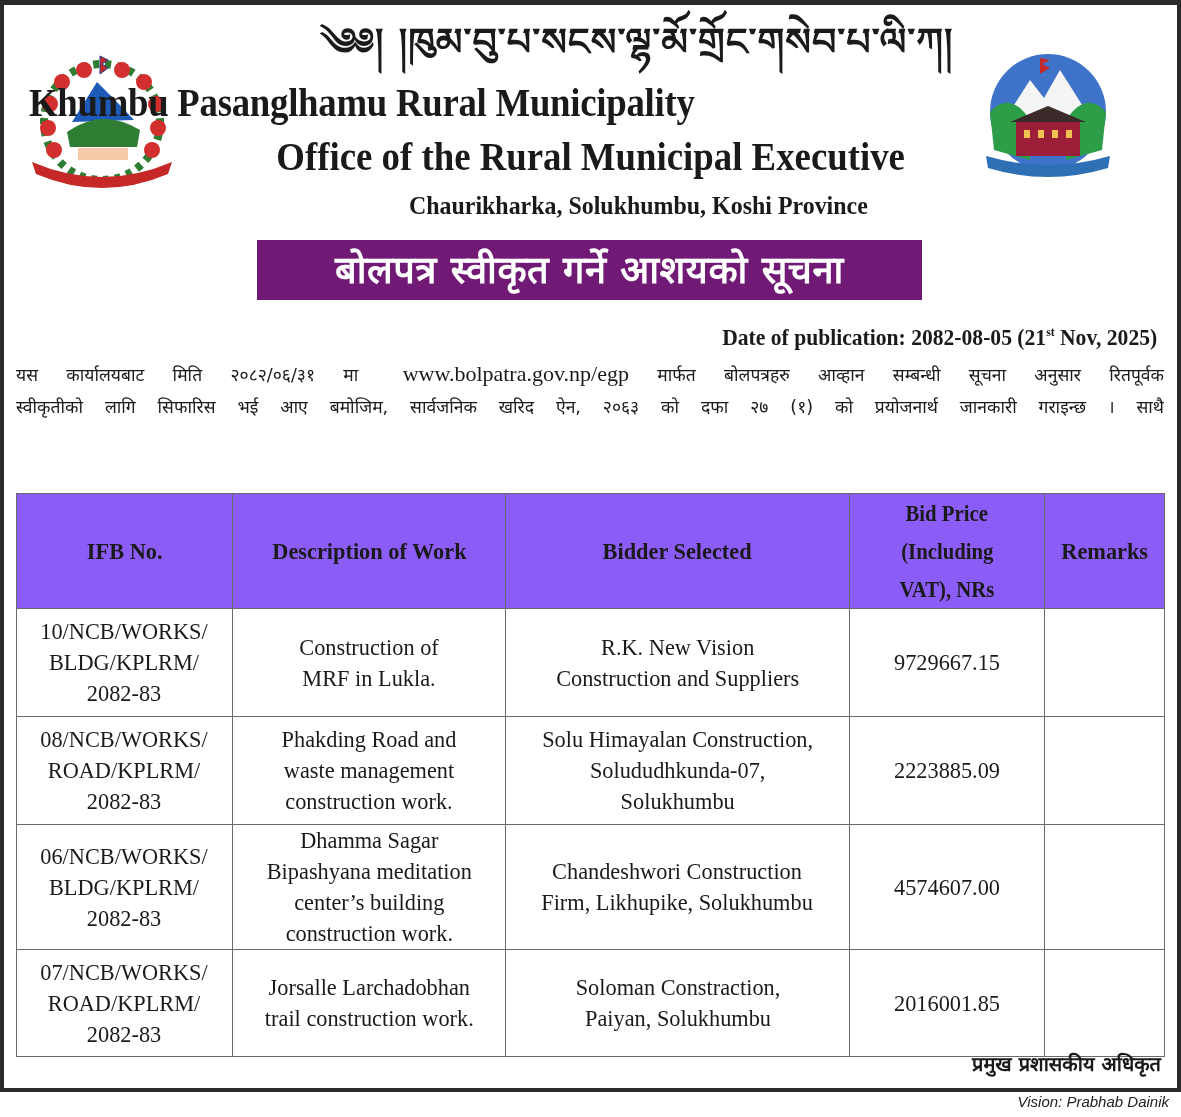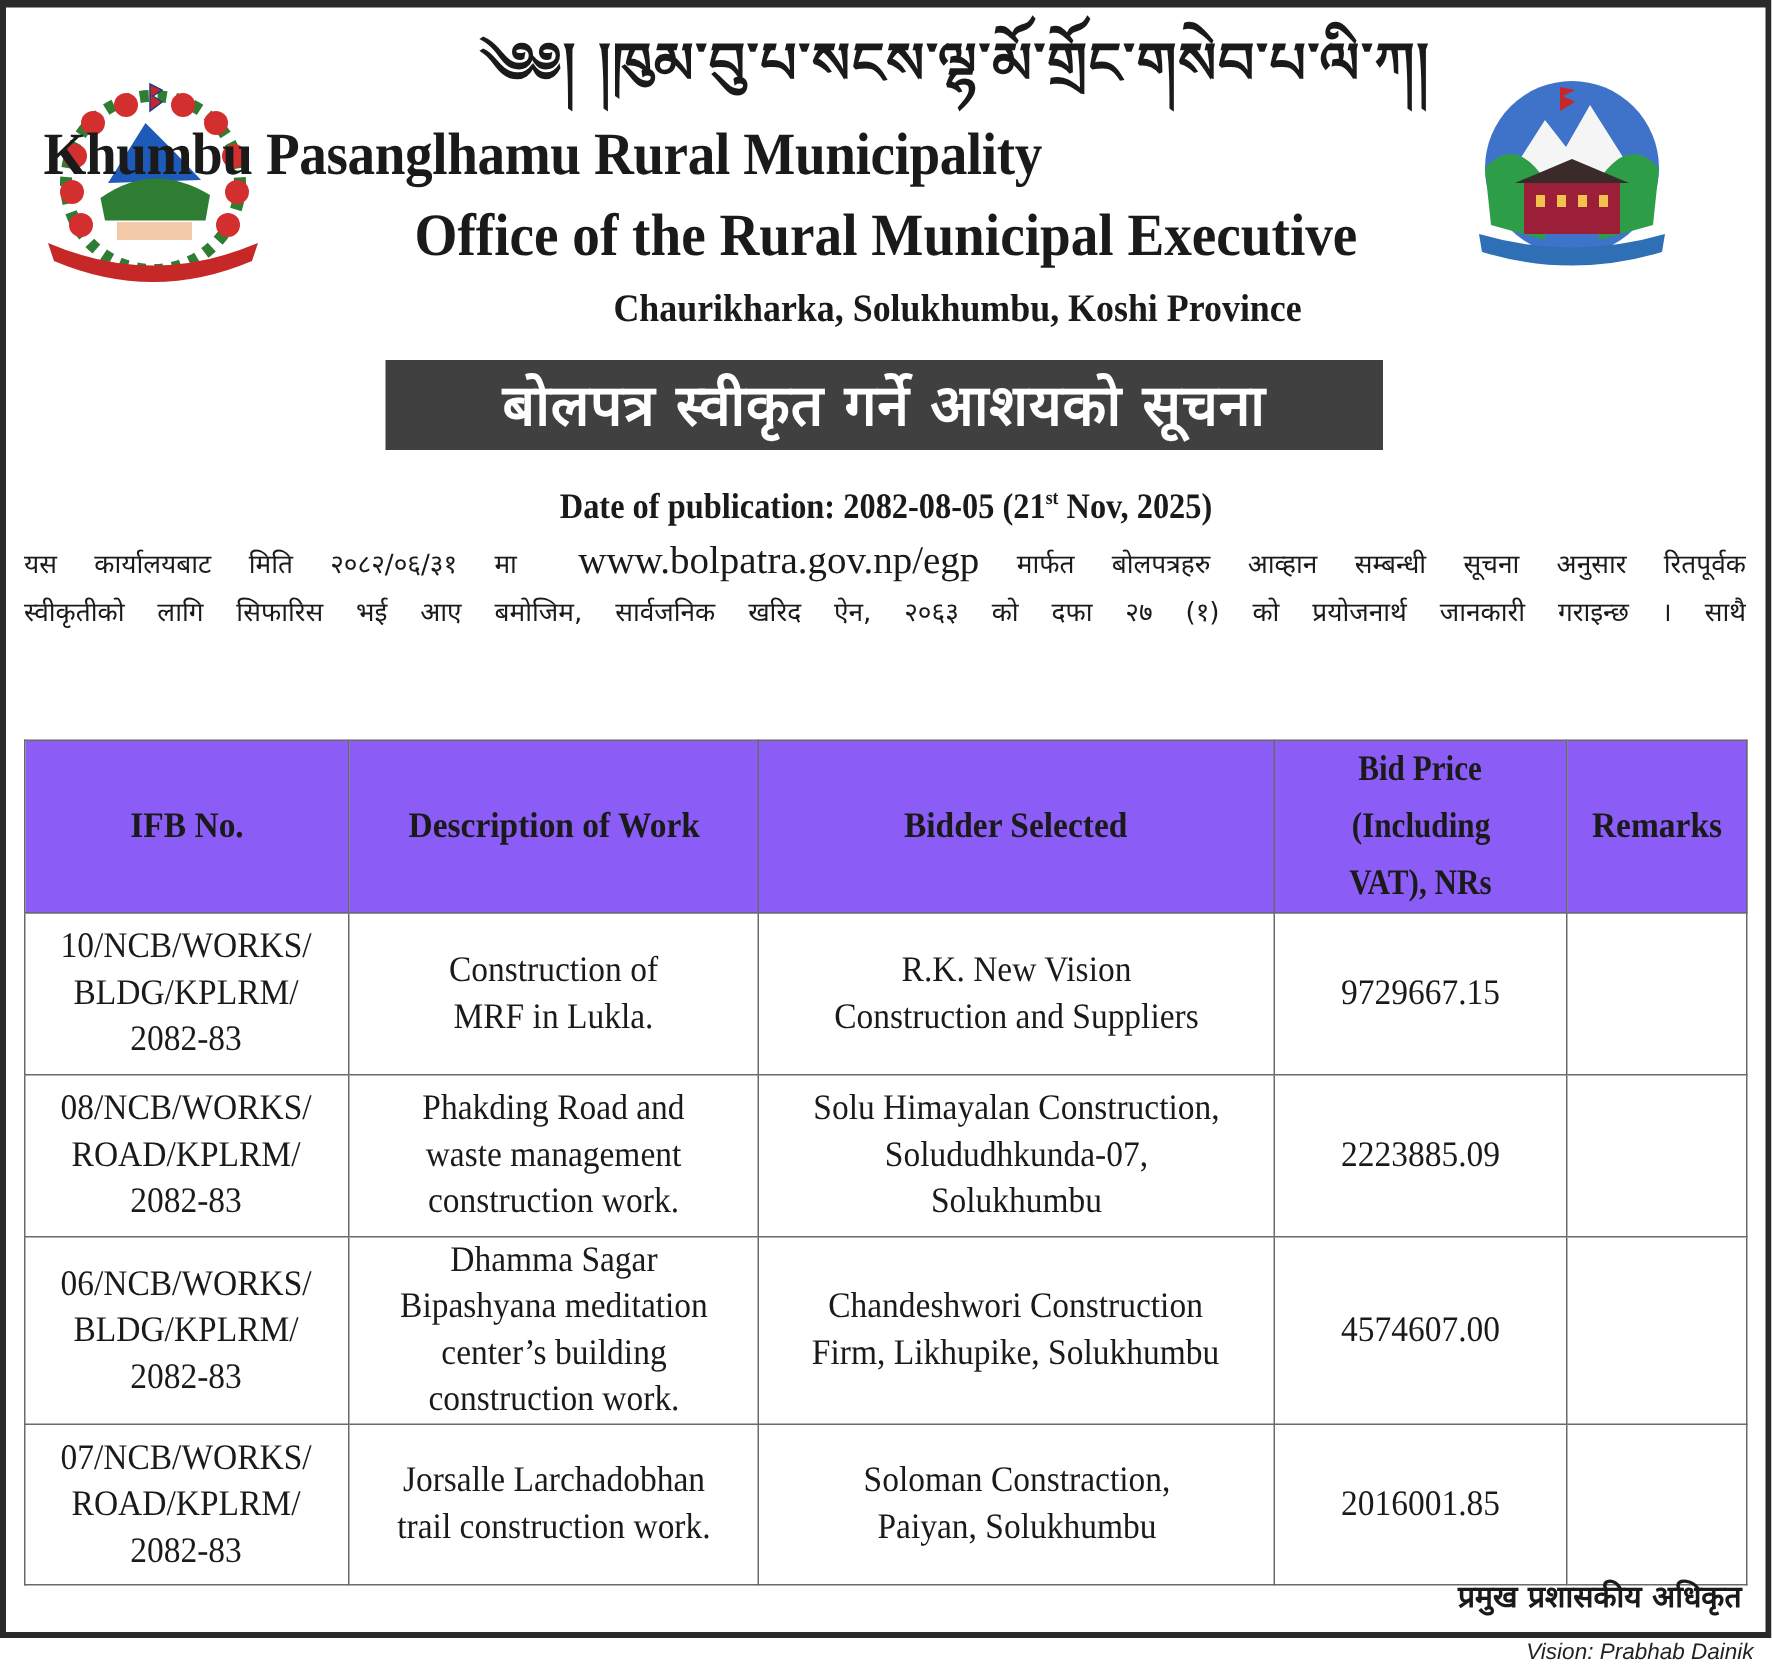--- a/index.html
+++ b/index.html
@@ -19,35 +19,35 @@
             font-size: 40px; font-weight: bold; line-height: 46px; letter-spacing: -0.3px; }
     .org1 span { display: inline-block; transform: scaleX(0.92); transform-origin: center; }
     .org2 { position: absolute; left: 0; width: 1181px; top: 134px; text-align: center;
             font-size: 40px; font-weight: bold; line-height: 46px; }
     .org2 span { display: inline-block; transform: scaleX(0.92); }
     .addr { position: absolute; left: 0; width: 1181px; top: 190px; text-align: center;
             font-size: 26px; font-weight: bold; line-height: 32px; margin-left: 48px; }
     .addr span { display: inline-block; transform: scaleX(0.92); }
 
     .banner { position: absolute; left: 257px; top: 240px; width: 665px; height: 60px;
-              background: #404040; color: #fff; text-align: center;
+              background: #701a75; color: #fff; text-align: center;
               font-family: "DejaVu Sans", sans-serif; font-weight: bold; font-size: 38px;
               line-height: 60px; letter-spacing: 0.5px; }
 
-    .pubdate { position: absolute; left: 0; width: 1181px; top: 316px; text-align: center;
+    .pubdate { position: absolute; left: 0; width: 1181px; top: 316px; text-align: right;
                font-size: 24px; font-weight: bold; line-height: 32px; }
     .pubdate span.inner { display: inline-block; transform: scaleX(0.9); }
     .pubdate sup { font-size: 13px; vertical-align: 9px; }
 
     .body-text { position: absolute; left: 16px; top: 358px; width: 1148px;
                  font-family: "DejaVu Sans", sans-serif; font-size: 17.5px; line-height: 31.5px;
                  text-align: justify; text-align-last: justify; }
     .body-text p { margin: 0; text-align: justify; text-align-last: justify; white-space: nowrap;
                    overflow: hidden; }
-    .body-text .url { font-family: "Liberation Serif", serif; font-size: 26px; margin-left: 16px; }
+    .body-text .url { font-family: "Liberation Serif", serif; font-size: 22px; margin-left: 16px; }
 
     
     table.awards { position: absolute; left: 16px; top: 493px; width: 1148px;
                    border-collapse: collapse; table-layout: fixed; }
     table.awards th, table.awards td { border: 1.5px solid #6a6a6a; text-align: center;
                    vertical-align: middle; padding: 0 6px; }
     table.awards th { background: #8b5cf6; font-weight: bold; font-size: 24px; line-height: 38px;
                       height: 99px; }
     table.awards th span, table.awards td span.cell { display: inline-block; transform: scaleX(0.93); }
     table.awards td { font-size: 24px; line-height: 31px; }

